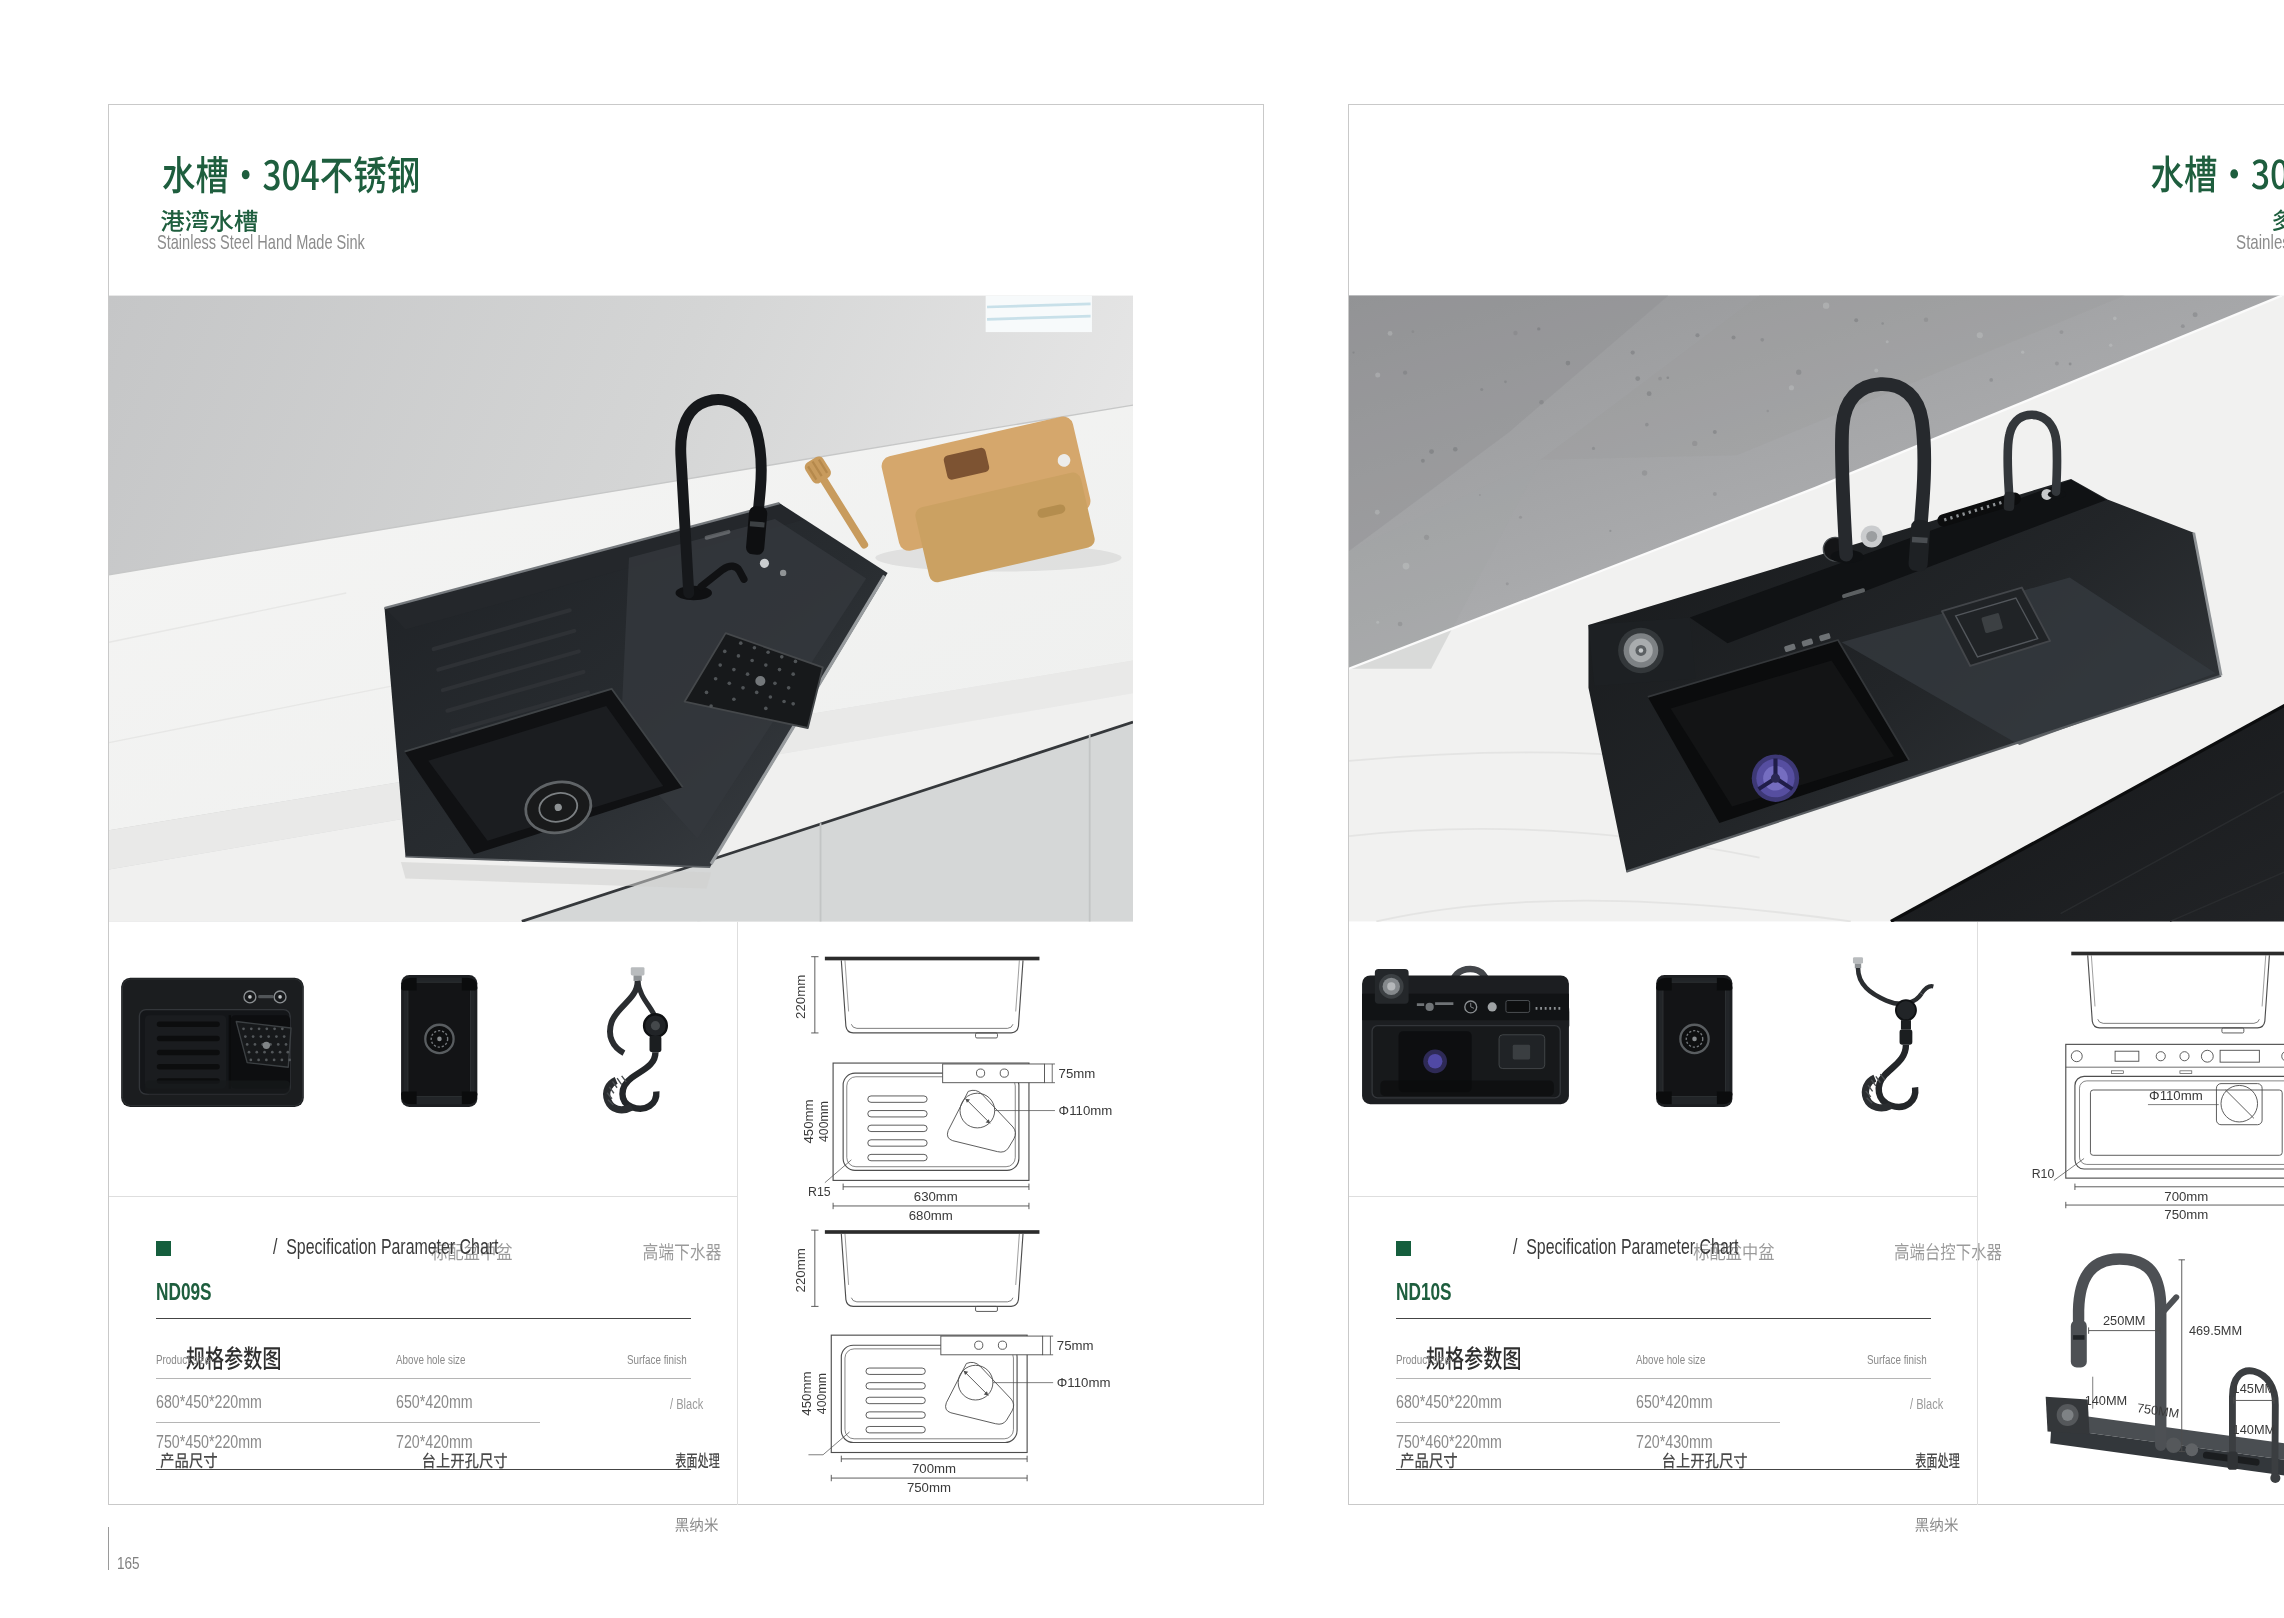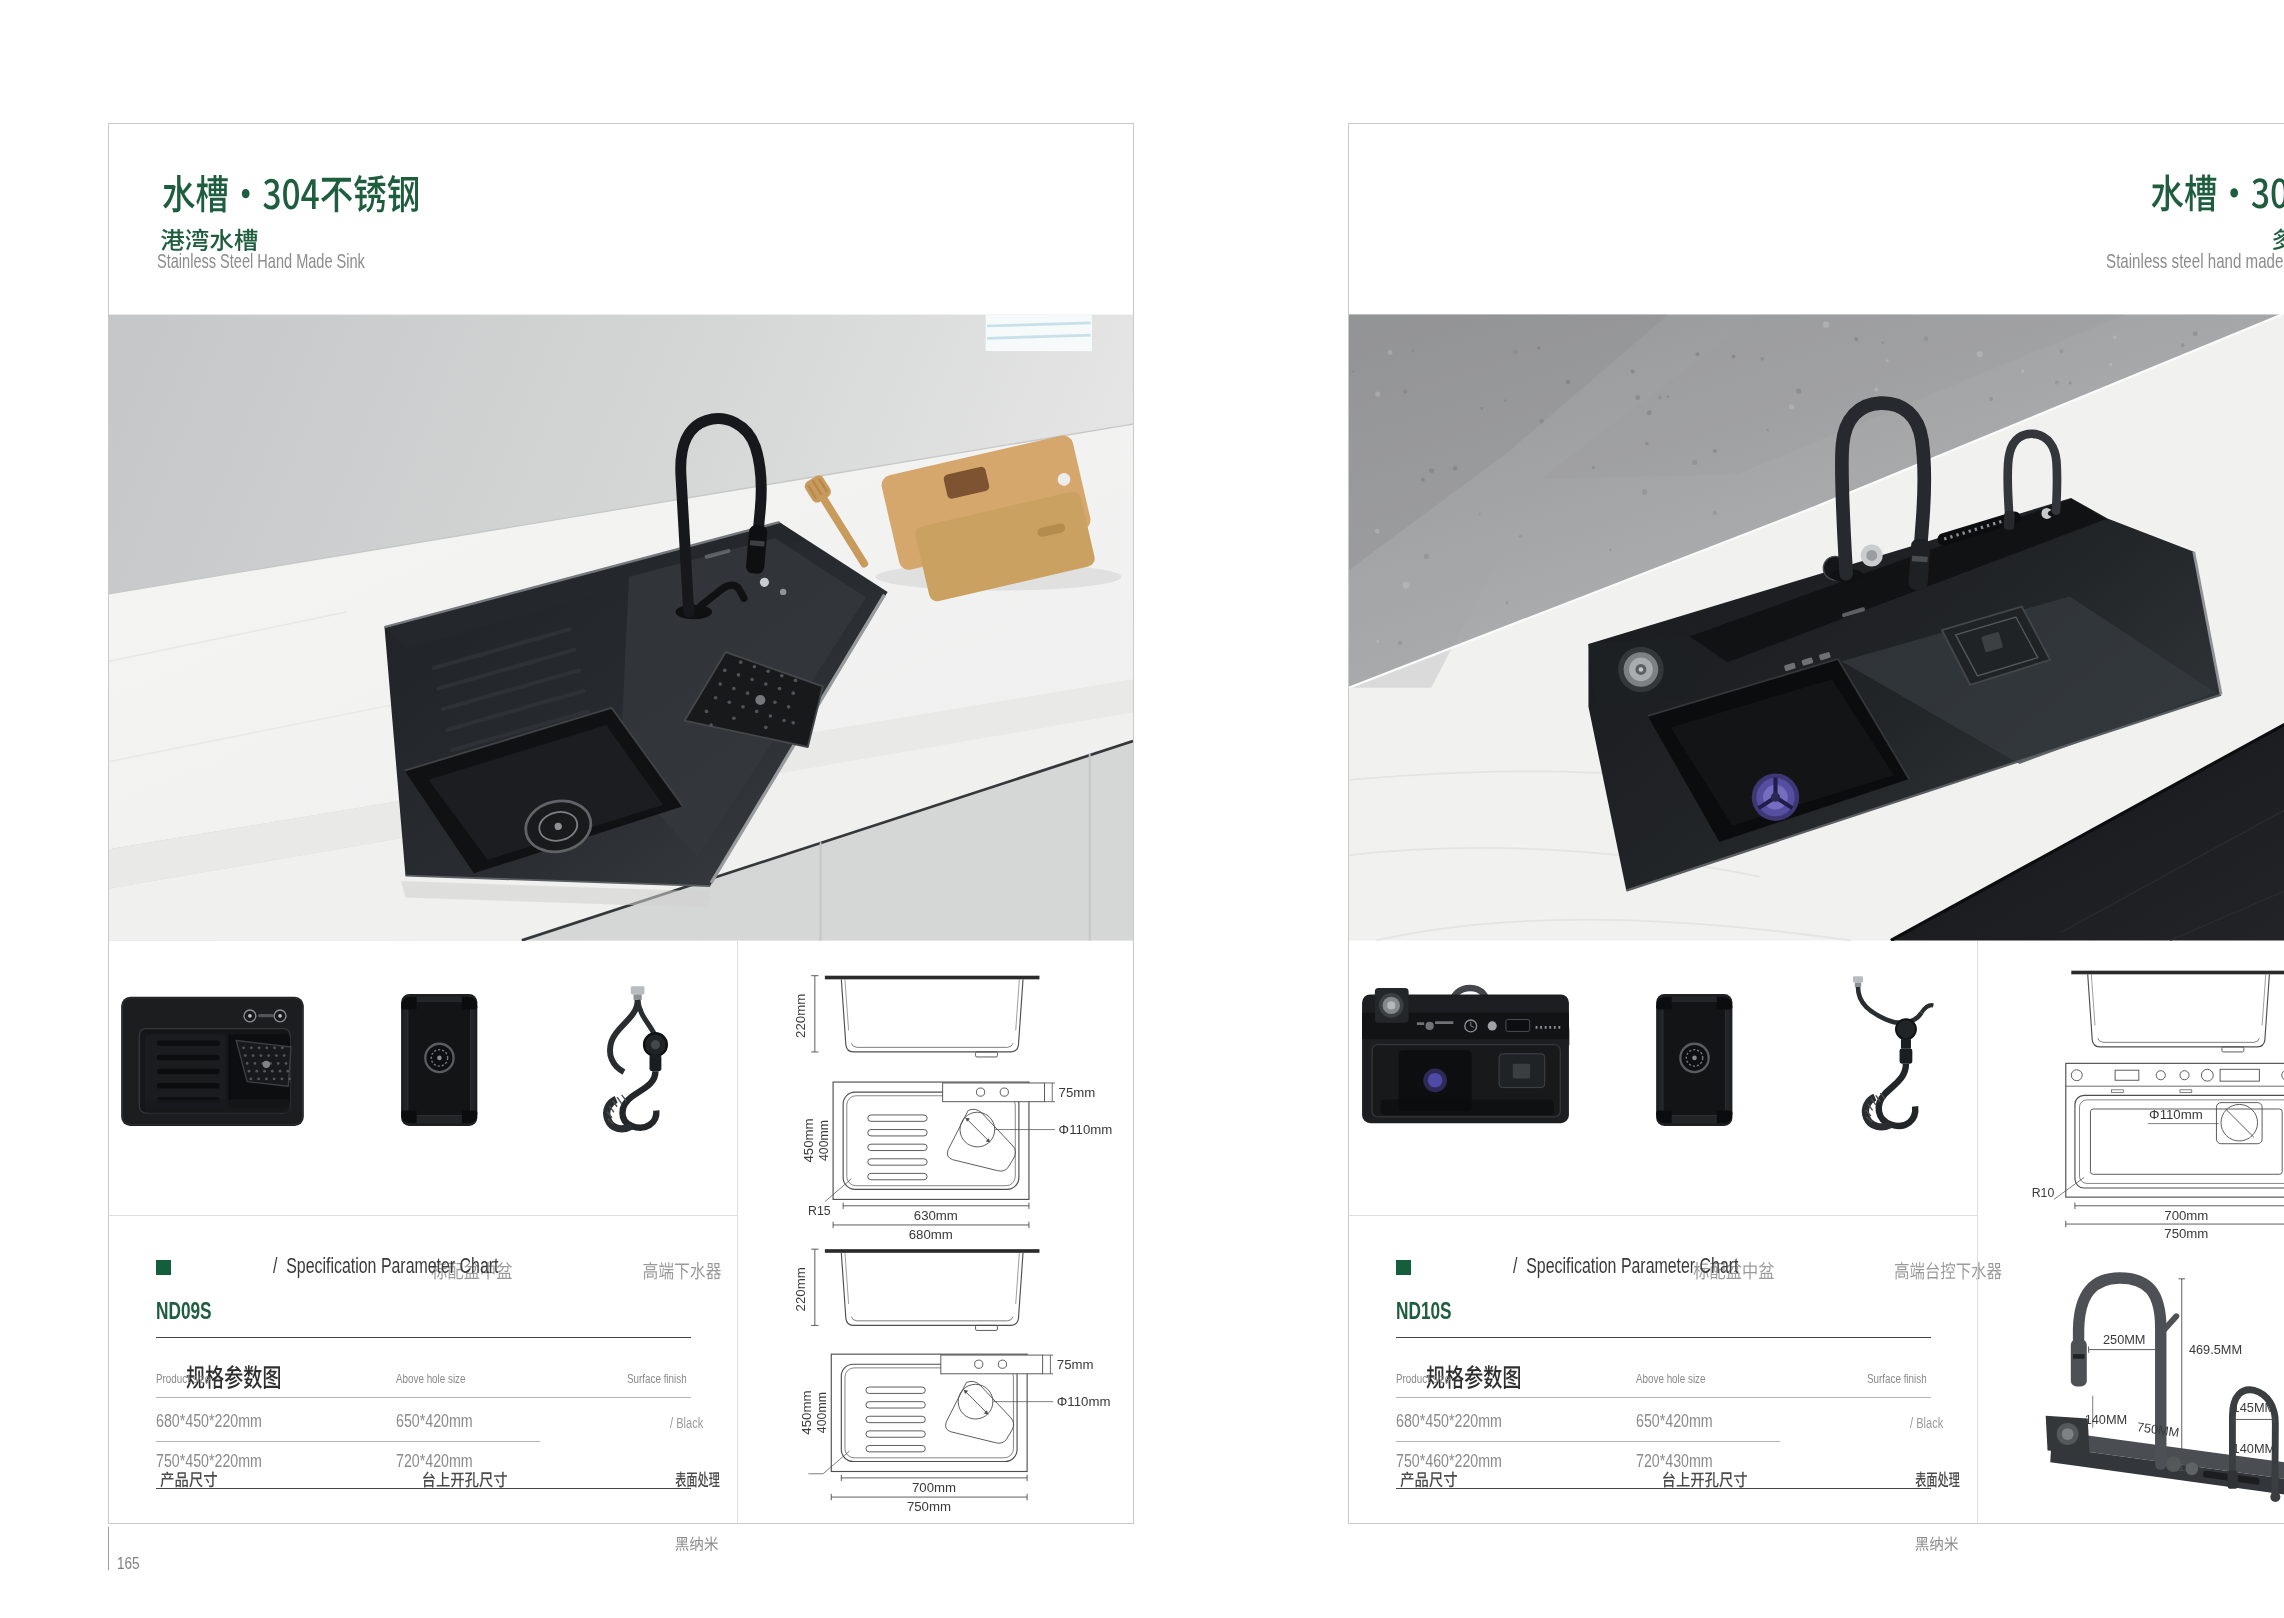--- a/index.html
+++ b/index.html
@@ -1,15 +1,15 @@
 <!DOCTYPE html>
 <html style="font-size:7.3px"><head><meta charset="utf-8"><style>
 *{margin:0;padding:0;box-sizing:border-box}
 body{width:2482px;height:1618px;background:#fff;position:relative;font-family:"Liberation Sans",sans-serif;overflow:hidden}
-.pg{position:absolute;top:123px;width:1026px;height:1401px;border:0.9px solid #c9c9c9;background:#fff}
+.pg{position:absolute;top:104px;width:1156px;height:1401px;border:0.9px solid #c9c9c9;background:#fff}
 .abs{position:absolute;white-space:nowrap}
 .sxl{transform:scaleX(0.80);transform-origin:left top}
 .sxr{transform:scaleX(0.80);transform-origin:right top}
 .hd{height:0.9px;background:#dedede;position:absolute}
 .vd{width:0.9px;background:#dedede;position:absolute}
 </style></head><body>
 <div class="pg" style="left:108px">
     <svg style="position:absolute;left:0;top:0;overflow:visible;" width="0.5" height="0.5" viewBox="0 0 1 1">
       <path transform="translate(105.9,170.0) scale(0.06699,0.08056)" fill="#1e5e3e" d="M65 -593V-497H295C249 -309 153 -164 31 -83C54 -68 92 -32 108 -10C249 -112 362 -306 410 -573L347 -596L330 -593ZM809 -661C763 -595 688 -513 623 -451C596 -500 572 -550 553 -602V-843H453V-40C453 -23 446 -18 430 -18C413 -17 360 -17 303 -19C318 9 334 57 339 85C418 85 472 82 506 64C541 48 553 18 553 -40V-407C639 -237 758 -94 908 -15C924 -43 956 -82 979 -102C855 -158 749 -259 668 -379C739 -437 827 -524 897 -600Z M1473 -446H1552V-383H1473ZM1622 -446H1702V-383H1622ZM1772 -446H1856V-383H1772ZM1473 -571H1552V-508H1473ZM1622 -571H1702V-508H1622ZM1772 -571H1856V-508H1772ZM1701 -844V-764H1624V-844H1541V-764H1361V-689H1541V-636H1396V-317H1936V-636H1784V-689H1965V-764H1784V-844ZM1624 -636V-689H1701V-636ZM1524 -79H1804V-16H1524ZM1524 -145V-206H1804V-145ZM1435 -278V87H1524V55H1804V84H1897V-278ZM1175 -844V-631H1049V-543H1167C1140 -414 1084 -266 1026 -184C1041 -162 1062 -125 1071 -100C1110 -158 1146 -245 1175 -339V83H1261V-370C1287 -322 1314 -267 1327 -235L1375 -303C1359 -330 1287 -440 1261 -478V-543H1365V-631H1261V-844Z M2500 -496C2436 -496 2384 -444 2384 -380C2384 -316 2436 -264 2500 -264C2564 -264 2616 -316 2616 -380C2616 -444 2564 -496 2500 -496Z M3268 14C3403 14 3514 -65 3514 -198C3514 -297 3447 -361 3363 -383V-387C3441 -416 3490 -475 3490 -560C3490 -681 3396 -750 3264 -750C3179 -750 3112 -713 3053 -661L3113 -589C3156 -630 3203 -657 3260 -657C3330 -657 3373 -617 3373 -552C3373 -478 3325 -424 3180 -424V-338C3346 -338 3397 -285 3397 -204C3397 -127 3341 -82 3258 -82C3182 -82 3128 -119 3084 -162L3028 -88C3078 -33 3152 14 3268 14Z M3856 14C3999 14 4093 -115 4093 -371C4093 -625 3999 -750 3856 -750C3711 -750 3617 -626 3617 -371C3617 -115 3711 14 3856 14ZM3856 -78C3781 -78 3728 -159 3728 -371C3728 -582 3781 -659 3856 -659C3930 -659 3983 -582 3983 -371C3983 -159 3930 -78 3856 -78Z M4479 0H4587V-198H4680V-288H4587V-737H4453L4160 -275V-198H4479ZM4479 -288H4277L4421 -509C4442 -547 4462 -585 4480 -623H4484C4482 -582 4479 -520 4479 -480Z M5264 -465C5379 -383 5529 -263 5597 -184L5676 -257C5603 -335 5449 -449 5336 -526ZM4777 -775V-679H5203C5106 -515 4941 -352 4749 -259C4769 -238 4799 -199 4814 -175C4945 -243 5061 -338 5158 -446V82H5261V-576C5285 -610 5307 -644 5327 -679H5643V-775Z M6564 -839C6469 -813 6302 -795 6160 -788C6169 -769 6180 -737 6183 -716C6238 -718 6296 -722 6355 -727V-653H6141V-572H6286C6240 -511 6173 -456 6107 -426C6127 -410 6154 -380 6167 -359C6236 -397 6306 -464 6355 -538V-375H6438V-542C6486 -470 6554 -401 6619 -362C6632 -383 6660 -414 6679 -430C6618 -460 6554 -514 6508 -572H6669V-653H6438V-736C6508 -745 6573 -757 6627 -771ZM6166 -351V-270H6253C6243 -133 6215 -37 6095 20C6113 36 6138 66 6147 87C6289 17 6326 -102 6339 -270H6439C6431 -227 6421 -184 6412 -150H6568C6560 -53 6551 -12 6538 1C6529 9 6520 11 6506 10C6490 10 6449 10 6406 5C6418 27 6427 58 6428 82C6474 84 6518 84 6541 82C6568 79 6587 73 6603 55C6627 29 6639 -37 6650 -193C6652 -204 6653 -226 6653 -226H6512L6538 -351ZM5769 -351V-266H5902V-87C5902 -43 5872 -15 5853 -4C5867 15 5888 53 5895 75C5912 58 5942 40 6115 -53C6108 -73 6101 -110 6099 -135L5988 -79V-266H6114V-351H5988V-470H6093V-555H5817C5838 -580 5859 -609 5878 -640H6109V-729H5927C5940 -758 5953 -788 5963 -817L5882 -842C5852 -751 5799 -665 5740 -607C5755 -587 5777 -539 5784 -520C5795 -530 5805 -541 5815 -553V-470H5902V-351Z M6877 -842C6848 -751 6796 -663 6738 -606C6753 -584 6777 -535 6784 -514C6820 -550 6853 -596 6883 -647H7102V-737H6929C6941 -763 6952 -790 6961 -817ZM6898 80C6915 63 6944 47 7112 -38C7106 -58 7100 -95 7098 -120L6993 -70V-266H7115V-351H6993V-470H7093V-555H6825V-470H6902V-351H6770V-266H6902V-69C6902 -28 6878 -9 6860 1C6874 20 6892 58 6898 80ZM7447 -675C7430 -604 7411 -533 7388 -464C7359 -520 7328 -575 7298 -625L7233 -589C7272 -520 7315 -441 7353 -362C7315 -261 7272 -169 7223 -97V-710H7556V-31C7556 -17 7551 -12 7537 -11C7523 -11 7478 -10 7430 -13C7442 10 7455 47 7459 71C7530 71 7575 69 7604 54C7634 40 7644 16 7644 -30V-794H7135V82H7223V-81C7243 -70 7272 -52 7285 -41C7325 -104 7364 -181 7398 -266C7427 -202 7451 -142 7467 -92L7538 -132C7516 -198 7480 -281 7437 -368C7471 -461 7500 -561 7525 -660Z"></path>
     </svg>

